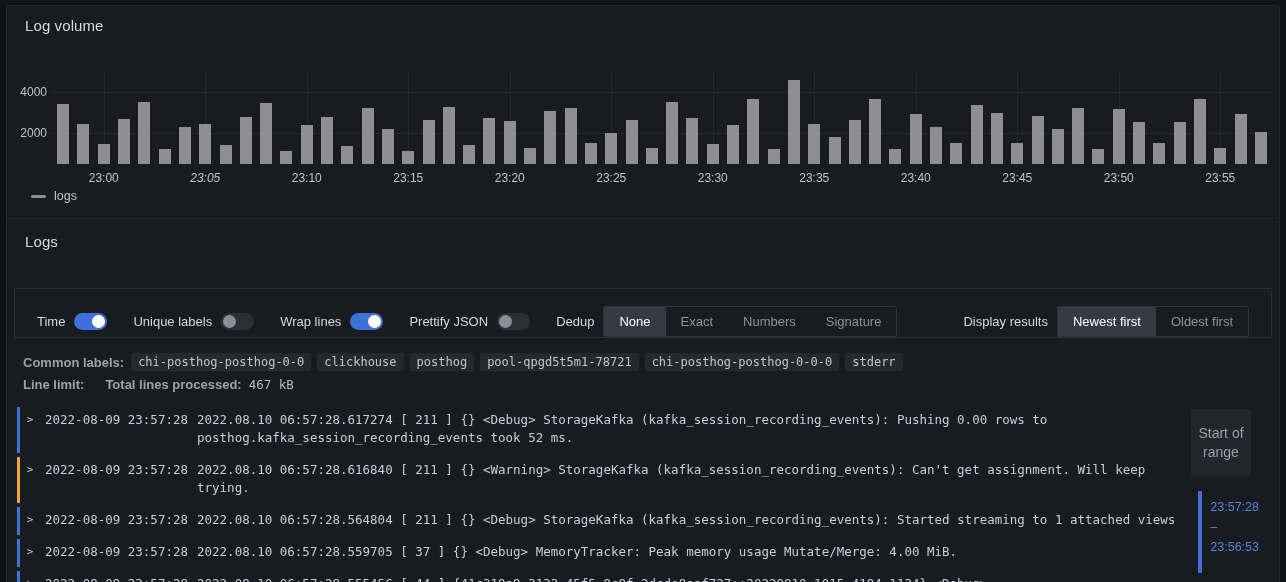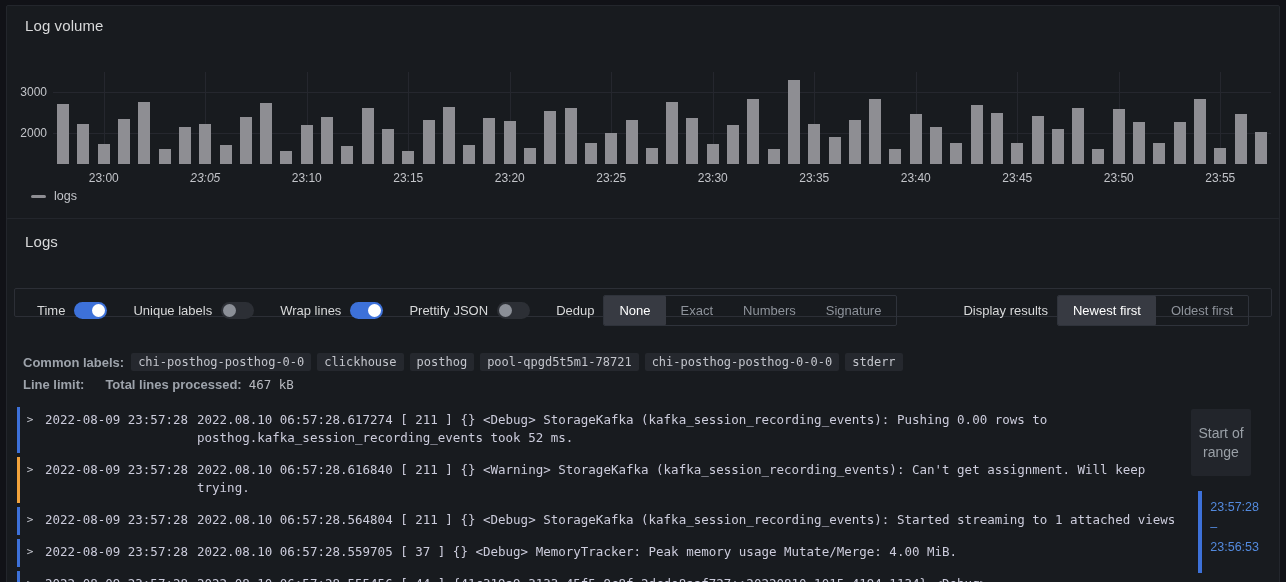--- a/index.html
+++ b/index.html
@@ -41,21 +41,21 @@
   .x-tick-label {
     position: absolute; width: 60px; text-align: center;
     font-size: 12px; color: #c2c4c9;
   }
   .legend { position: absolute; left: 24px; top: 183px; display: flex; align-items: center; gap: 8px; cursor: pointer; }
   .legend-swatch { width: 15px; height: 3px; border-radius: 2px; background: #8e8e93; }
   .legend-label { font-size: 12.5px; color: #c2c4c9; }
 
   
   .controls {
-    position: absolute; left: 7px; right: 7px; top: 69px; height: 29px;
+    position: absolute; left: 7px; right: 7px; top: 69px; height: 50px;
     border: 1px solid #2c2f36; border-radius: 2px;
     display: flex; align-items: center;
     padding: 16px 14px 0 22px;
   }
   .ctl { display: flex; align-items: center; gap: 9px; margin-right: 26px; }
   .ctl-label { font-size: 13px; font-weight: 500; color: #d8d9da; white-space: nowrap; }
   .switch {
     position: relative; width: 33px; height: 17px; border-radius: 9px;
     background: #2c2f35; cursor: pointer; flex: 0 0 auto;
   }
@@ -204,21 +204,21 @@
           <div class="vbar" style="left: 1080.05px; height: 42.4143px; background: rgb(142, 142, 147);"></div>
           <div class="vbar" style="left: 1100.35px; height: 21.1047px; background: rgb(142, 142, 147);"></div>
           <div class="vbar" style="left: 1120.65px; height: 42.0045px; background: rgb(142, 142, 147);"></div>
           <div class="vbar" style="left: 1140.95px; height: 64.5434px; background: rgb(142, 142, 147);"></div>
           <div class="vbar" style="left: 1161.25px; height: 15.7773px; background: rgb(142, 142, 147);"></div>
           <div class="vbar" style="left: 1181.55px; height: 50.2004px; background: rgb(142, 142, 147);"></div>
           <div class="vbar" style="left: 1201.85px; height: 32.1693px; background: rgb(142, 142, 147);"></div>
         </div>
       <div id="axis-labels">
           <div class="y-tick-label" style="left: 4px; top: 120.06px;">2000</div>
-          <div class="y-tick-label" style="left: 4px; top: 79.0802px;">3000</div>
+          <div class="y-tick-label" style="left: 4px; top: 79.0802px;">4000</div>
           <div class="x-tick-label" style="left: 66.75px; top: 165px;">23:00</div>
           <div class="x-tick-label" style="left: 168.25px; top: 165px; font-style: italic;">23:05</div>
           <div class="x-tick-label" style="left: 269.75px; top: 165px;">23:10</div>
           <div class="x-tick-label" style="left: 371.25px; top: 165px;">23:15</div>
           <div class="x-tick-label" style="left: 472.75px; top: 165px;">23:20</div>
           <div class="x-tick-label" style="left: 574.25px; top: 165px;">23:25</div>
           <div class="x-tick-label" style="left: 675.75px; top: 165px;">23:30</div>
           <div class="x-tick-label" style="left: 777.25px; top: 165px;">23:35</div>
           <div class="x-tick-label" style="left: 878.75px; top: 165px;">23:40</div>
           <div class="x-tick-label" style="left: 980.25px; top: 165px;">23:45</div>

